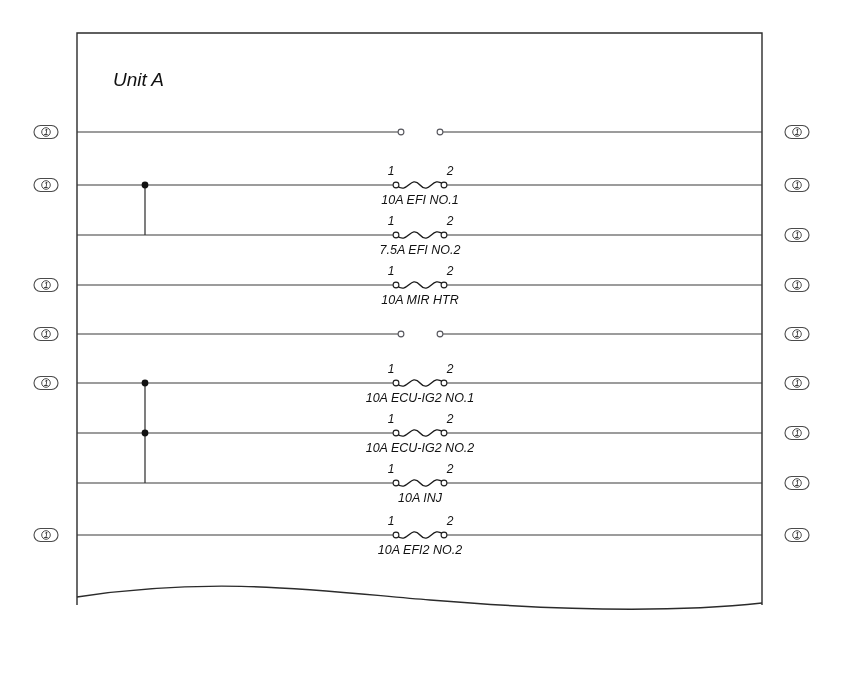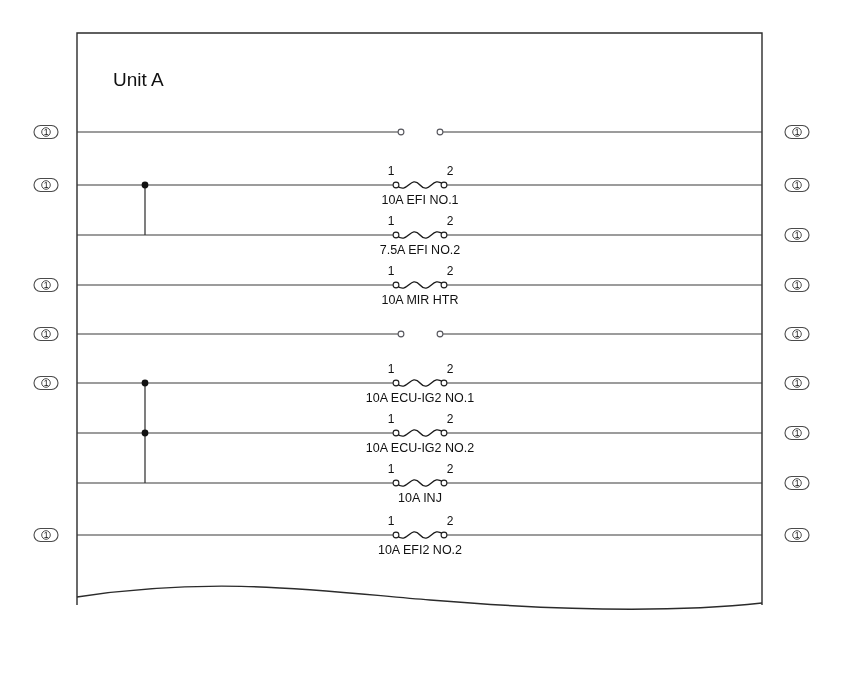--- a/index.html
+++ b/index.html
@@ -12,20 +12,21 @@
     height: 674px;
     font-family: "Liberation Sans", sans-serif;
     position: relative;
     overflow: hidden;
   }
   #stage {
     position: absolute;
     left: 0; top: 0;
     width: 859px;
     height: 674px;
+    font-style: italic;
   }
   svg#diagram {
     position: absolute;
     left: 0; top: 0;
     width: 859px;
     height: 674px;
     display: block;
   }
   .wire        { stroke: #3a3a3a; stroke-width: 1.1; fill: none; }
   .bus         { stroke: #3a3a3a; stroke-width: 1.3; fill: none; }

